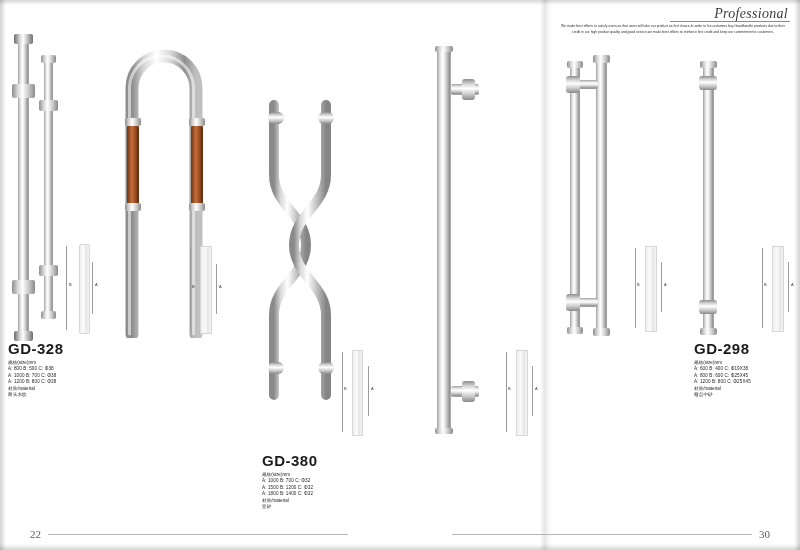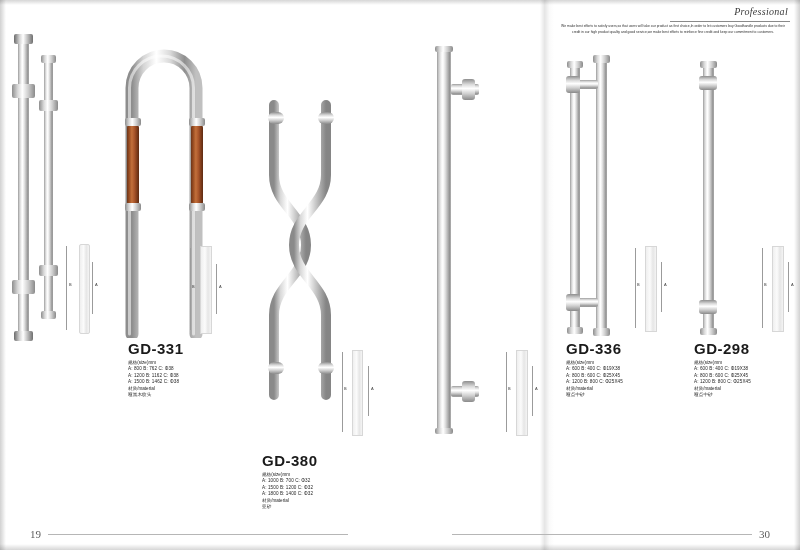--- a/index.html
+++ b/index.html
@@ -21,21 +21,21 @@
   }
   .edge-left{position:absolute;left:0;top:0;width:6px;height:550px;background:linear-gradient(to right,rgba(0,0,0,0.18),rgba(0,0,0,0));}
   .edge-right{position:absolute;right:0;top:0;width:6px;height:550px;background:linear-gradient(to left,rgba(0,0,0,0.18),rgba(0,0,0,0));}
   .edge-top{position:absolute;left:0;top:0;width:800px;height:5px;background:linear-gradient(to bottom,rgba(0,0,0,0.16),rgba(0,0,0,0));}
   .edge-bottom{position:absolute;left:0;bottom:0;width:800px;height:6px;background:linear-gradient(to top,rgba(0,0,0,0.16),rgba(0,0,0,0));}
 
   
   .brand{
     position:absolute;right:12px;top:6px;
     font-family:"Liberation Serif", serif;
-    font-style:italic;font-size:10px;color:#3b3b3b;letter-spacing:.3px;
+    font-style:italic;font-size:14px;color:#3b3b3b;letter-spacing:.3px;
   }
   .brand-rule{position:absolute;right:10px;top:21px;width:120px;height:1px;background:#8a8a8a;}
   .blurb{
     position:absolute;right:12px;top:24px;width:230px;
     font-size:3.4px;line-height:5.6px;color:#2e2e2e;text-align:center;
     letter-spacing:0px;
   }
 
   
   .folio{
@@ -99,20 +99,31 @@
   <div class="edge-top"></div>
   <div class="edge-left"></div>
   <div class="edge-right"></div>
   <div class="edge-bottom"></div>
   <div class="gutter"></div>
 
   <div class="brand">Professional</div>
   <div class="brand-rule"></div>
   <div class="blurb">We make best efforts to satisfy users,so that users will take our product as first choice,In order to let customers buy Goodhandle products due to their credit in our high product quality and good service,we make best efforts to reinforce fine credit and keep our commitment to customers.</div>
 
+  <div class="product" style="left:8px;top:340px;">
+    <div class="model">GD-328</div>
+    <div class="spec">
+      <div class="hdr">规格(size)mm</div>
+      <div class="row">A: 800    B: 500    C: Φ38</div>
+      <div class="row">A: 1000  B: 700    C: Φ38</div>
+      <div class="row">A: 1200  B: 800    C: Φ38</div>
+      <div class="hdr">材质/material</div>
+      <div class="row">两头木纹</div>
+    </div>
+  </div>
 
   <div>
     <div class="tube" style="left:18px;top:40px;width:11px;height:295px;"></div>
     <div class="cap" style="left:14px;top:34px;width:19px;height:10px;background:linear-gradient(to right,#6b6b6b,#d6d6d6 30%,#ffffff 48%,#bdbdbd 72%,#6f6f6f);"></div>
     <div class="cap" style="left:14px;top:331px;width:19px;height:10px;background:linear-gradient(to right,#6b6b6b,#d6d6d6 30%,#ffffff 48%,#bdbdbd 72%,#6f6f6f);"></div>
     <div class="cap" style="left:12px;top:84px;width:23px;height:14px;"></div>
     <div class="cap" style="left:12px;top:280px;width:23px;height:14px;"></div>
 
     <div class="tube" style="left:44px;top:60px;width:9px;height:255px;"></div>
     <div class="cap" style="left:41px;top:55px;width:15px;height:8px;"></div>
@@ -122,31 +133,20 @@
   </div>
 
   <div>
     <div class="ghost" style="left:79px;top:244px;width:9px;height:88px;border-radius:2px;"></div>
     <div class="dimline" style="left:66px;top:246px;width:1px;height:84px;"></div>
     <div class="dimline" style="left:92px;top:262px;width:1px;height:52px;"></div>
     <div class="dimtxt" style="left:69px;top:282px;">B</div>
     <div class="dimtxt" style="left:95px;top:282px;">A</div>
   </div>
 
-  <div class="product" style="left:128px;top:340px;">
-    <div class="model">GD-331</div>
-    <div class="spec">
-      <div class="hdr">规格(size)mm</div>
-      <div class="row">A: 800    B: 762    C: Φ38</div>
-      <div class="row">A: 1200  B: 1162  C: Φ38</div>
-      <div class="row">A: 1500  B: 1462  C: Φ38</div>
-      <div class="hdr">材质/material</div>
-      <div class="row">哑黑木纹头</div>
-    </div>
-  </div>
 
   <div>
     <svg width="110" height="300" style="position:absolute;left:118px;top:38px;">
       <defs>
         <linearGradient id="g331" x1="0" y1="0" x2="1" y2="0">
           <stop offset="0%" stop-color="#8d8d8d"></stop>
           <stop offset="18%" stop-color="#d5d5d5"></stop>
           <stop offset="38%" stop-color="#ffffff"></stop>
           <stop offset="60%" stop-color="#d9d9d9"></stop>
           <stop offset="82%" stop-color="#8f8f8f"></stop>
@@ -221,31 +221,20 @@
     <div class="cap-h" style="left:462px;top:381px;width:13px;height:21px;border-radius:3px;"></div>
   </div>
   <div>
     <div class="ghost" style="left:516px;top:350px;width:10px;height:84px;"></div>
     <div class="dimline" style="left:506px;top:352px;width:1px;height:80px;"></div>
     <div class="dimline" style="left:532px;top:366px;width:1px;height:50px;"></div>
     <div class="dimtxt" style="left:508px;top:386px;">B</div>
     <div class="dimtxt" style="left:535px;top:386px;">A</div>
   </div>
 
-  <div class="product" style="left:566px;top:340px;">
-    <div class="model">GD-336</div>
-    <div class="spec">
-      <div class="hdr">规格(size)mm</div>
-      <div class="row">A: 600    B: 400    C: Φ19X38</div>
-      <div class="row">A: 800    B: 600    C: Φ25X45</div>
-      <div class="row">A: 1200  B: 800    C: Φ25X45</div>
-      <div class="hdr">材质/material</div>
-      <div class="row">哑点中砂</div>
-    </div>
-  </div>
   <div>
     <div class="tube" style="left:570px;top:66px;width:10px;height:265px;"></div>
     <div class="cap" style="left:567px;top:61px;width:16px;height:7px;"></div>
     <div class="cap" style="left:567px;top:327px;width:16px;height:7px;"></div>
     <div class="tube" style="left:596px;top:60px;width:11px;height:272px;"></div>
     <div class="cap" style="left:593px;top:55px;width:17px;height:8px;"></div>
     <div class="cap" style="left:593px;top:328px;width:17px;height:8px;"></div>
     <div class="tube-h" style="left:578px;top:80px;width:20px;height:9px;"></div>
     <div class="tube-h" style="left:578px;top:298px;width:20px;height:9px;"></div>
     <div class="cap-h" style="left:566px;top:76px;width:14px;height:17px;border-radius:3px;"></div>
@@ -278,18 +267,18 @@
     <div class="cap-h" style="left:699px;top:300px;width:18px;height:14px;border-radius:3px;"></div>
   </div>
   <div>
     <div class="ghost" style="left:772px;top:246px;width:10px;height:84px;"></div>
     <div class="dimline" style="left:762px;top:248px;width:1px;height:80px;"></div>
     <div class="dimline" style="left:788px;top:262px;width:1px;height:50px;"></div>
     <div class="dimtxt" style="left:764px;top:282px;">B</div>
     <div class="dimtxt" style="left:791px;top:282px;">A</div>
   </div>
 
-  <div class="folio left">19</div>
+  <div class="folio left">22</div>
   <div class="folio-rule left"></div>
   <div class="folio right">30</div>
   <div class="folio-rule right"></div>
 
 </div>
 
 </body></html>

